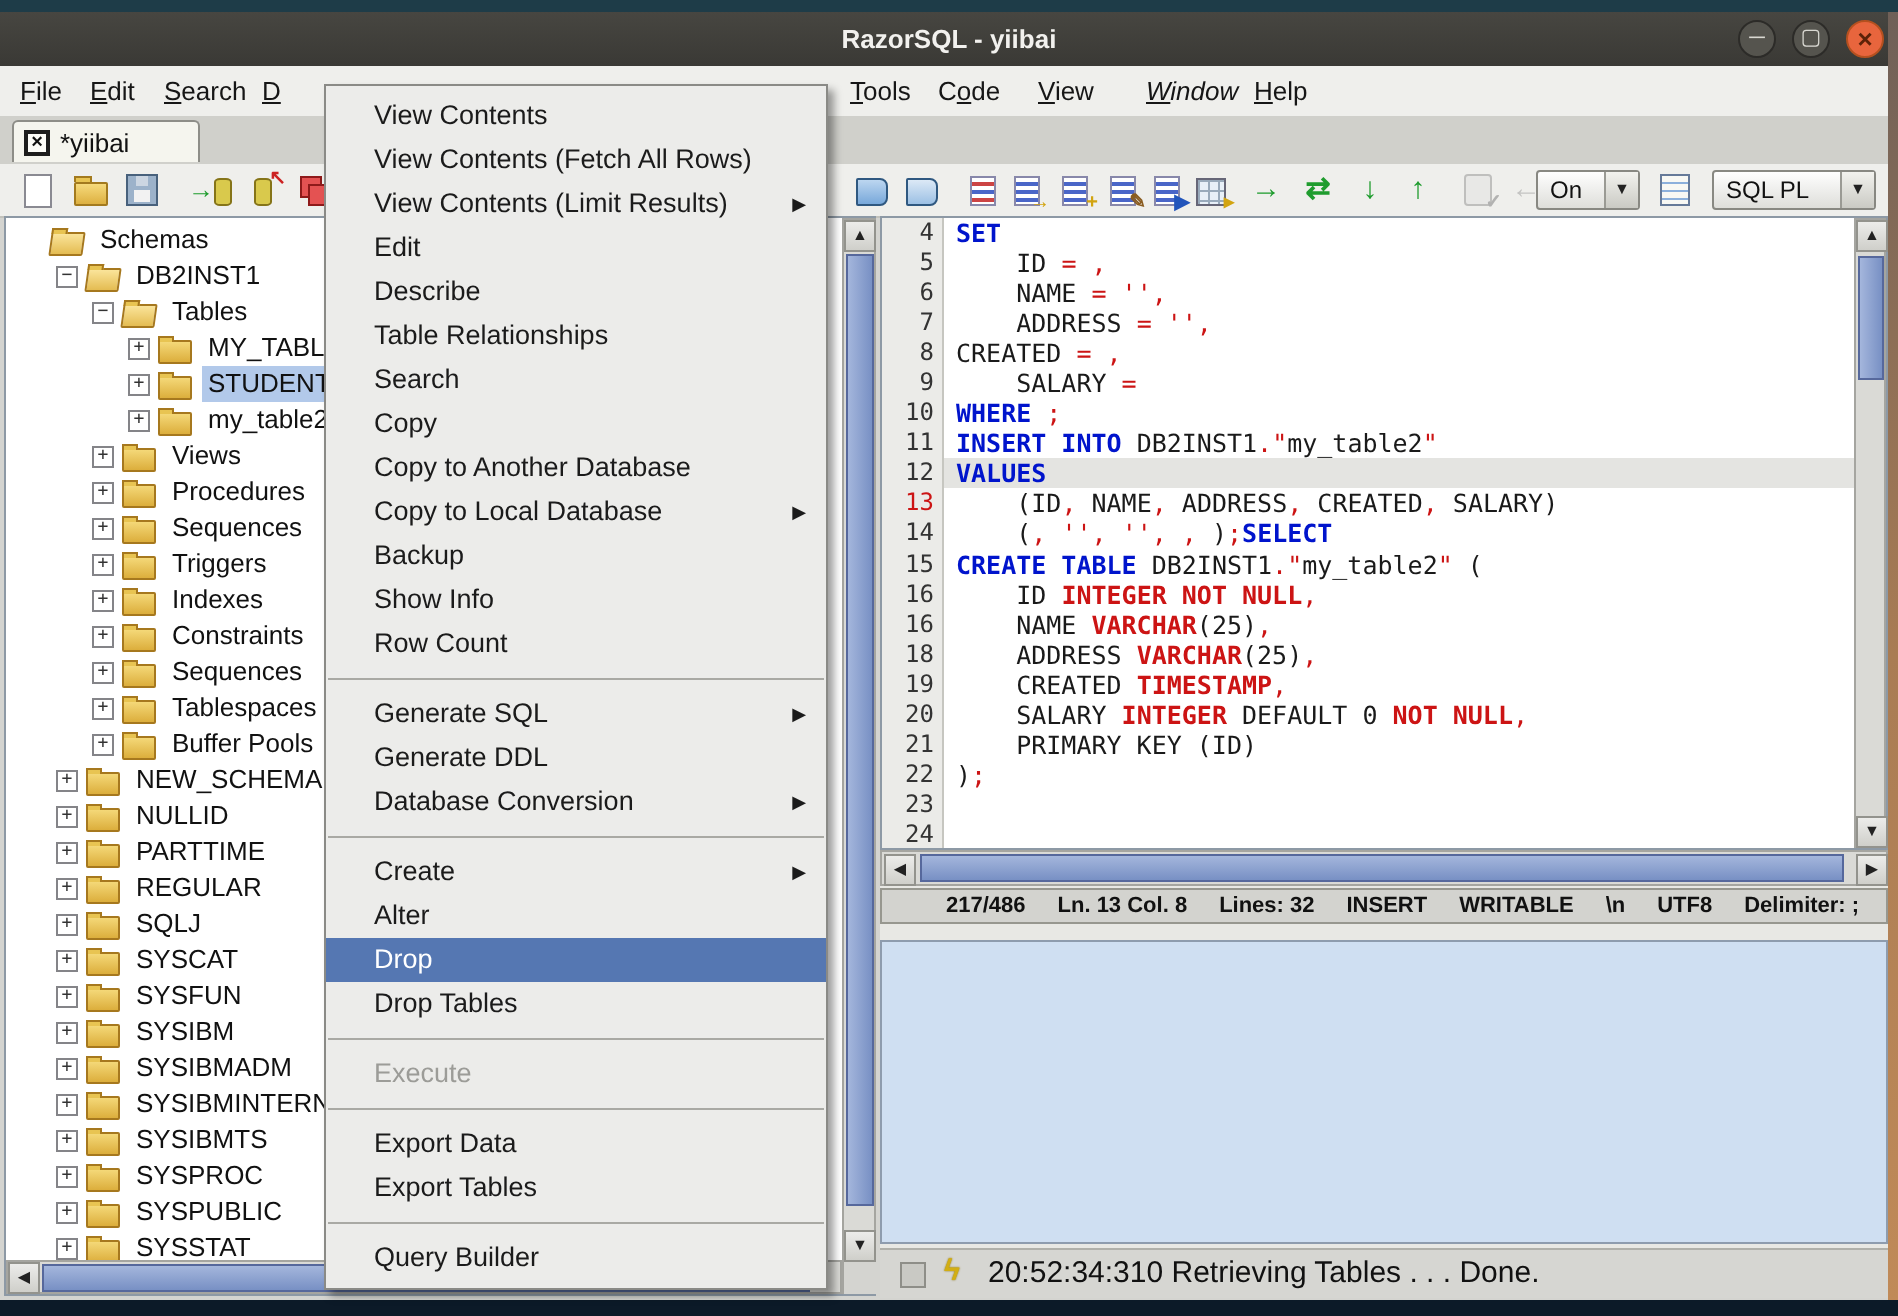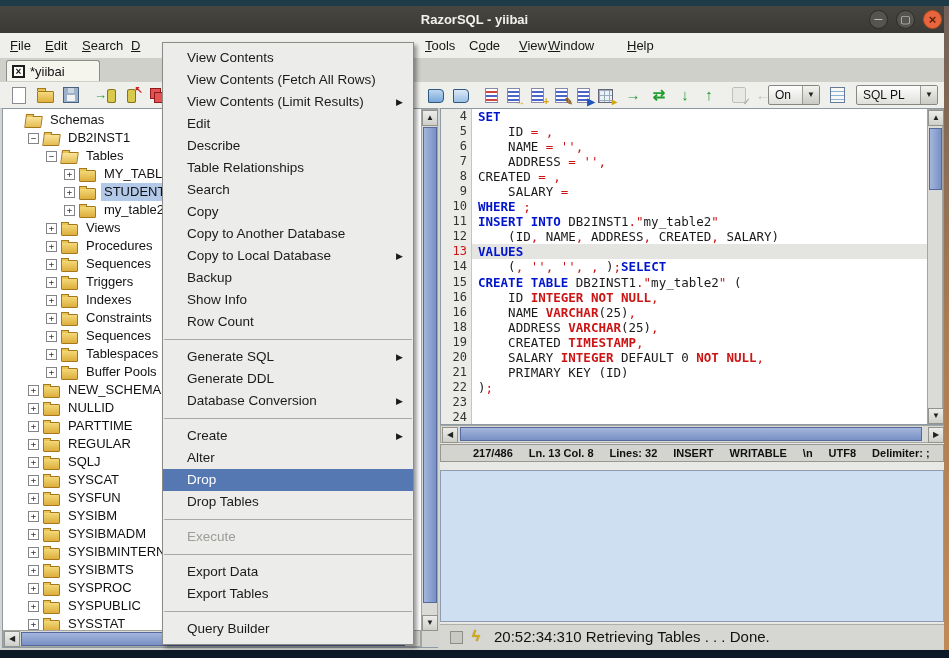--- a/index.html
+++ b/index.html
@@ -106,21 +106,21 @@
   </div>
 
   <div class="menubar">
       <div class="menu-item" style="left: 10px;"><span class="u">F</span>ile</div>
       <div class="menu-item" style="left: 45px;"><span class="u">E</span>dit</div>
       <div class="menu-item" style="left: 82px;"><span class="u">S</span>earch</div>
       <div class="menu-item" style="left: 131px;"><span class="u">D</span></div>
       <div class="menu-item" style="left: 425px;"><span class="u">T</span>ools</div>
       <div class="menu-item" style="left: 469px;">C<span class="u">o</span>de</div>
       <div class="menu-item" style="left: 519px;"><span class="u">V</span>iew</div>
-      <div class="menu-item" style="left: 548px;"><span class="u">W</span>indow</div>
+      <div class="menu-item" style="left: 573px; font-style: italic;"><span class="u">W</span>indow</div>
       <div class="menu-item" style="left: 627px;"><span class="u">H</span>elp</div>
     </div>
 
   <div class="tabbar">
     <div class="tab">
       <span class="tabx">×</span>
       <span class="tablabel">*yiibai</span>
     </div>
   </div>
 
@@ -348,22 +348,22 @@
         </div>
       <div class="codearea">
           <div class="cl"><span class="k">SET</span></div>
           <div class="cl"><span>    ID </span><span class="p">=</span><span> </span><span class="p">,</span></div>
           <div class="cl"><span>    NAME </span><span class="p">=</span><span> </span><span class="p">'',</span></div>
           <div class="cl"><span>    ADDRESS </span><span class="p">=</span><span> </span><span class="p">'',</span></div>
           <div class="cl"><span>CREATED </span><span class="p">=</span><span> </span><span class="p">,</span></div>
           <div class="cl"><span>    SALARY </span><span class="p">=</span></div>
           <div class="cl"><span class="k">WHERE</span><span> </span><span class="p">;</span></div>
           <div class="cl"><span class="k">INSERT INTO</span><span> DB2INST1</span><span class="p">.</span><span class="p">"</span><span>my_table2</span><span class="p">"</span></div>
+          <div class="cl cur"><span class="k">VALUES</span></div>
           <div class="cl"><span>    (ID</span><span class="p">,</span><span> NAME</span><span class="p">,</span><span> ADDRESS</span><span class="p">,</span><span> CREATED</span><span class="p">,</span><span> SALARY)</span></div>
-          <div class="cl cur"><span class="k">VALUES</span></div>
           <div class="cl"><span>    (</span><span class="p">,</span><span> </span><span class="p">'',</span><span> </span><span class="p">'',</span><span> </span><span class="p">,</span><span> )</span><span class="p">;</span><span class="k">SELECT</span></div>
           <div class="cl"><span class="k">CREATE TABLE</span><span> DB2INST1</span><span class="p">.</span><span class="p">"</span><span>my_table2</span><span class="p">"</span><span> (</span></div>
           <div class="cl"><span>    ID </span><span class="r">INTEGER NOT NULL</span><span class="p">,</span></div>
           <div class="cl"><span>    NAME </span><span class="r">VARCHAR</span><span>(25)</span><span class="p">,</span></div>
           <div class="cl"><span>    ADDRESS </span><span class="r">VARCHAR</span><span>(25)</span><span class="p">,</span></div>
           <div class="cl"><span>    CREATED </span><span class="r">TIMESTAMP</span><span class="p">,</span></div>
           <div class="cl"><span>    SALARY </span><span class="r">INTEGER</span><span> DEFAULT 0 </span><span class="r">NOT NULL</span><span class="p">,</span></div>
           <div class="cl"><span>    PRIMARY KEY (ID)</span></div>
           <div class="cl"><span>)</span><span class="p">;</span></div>
           <div class="cl"></div>

